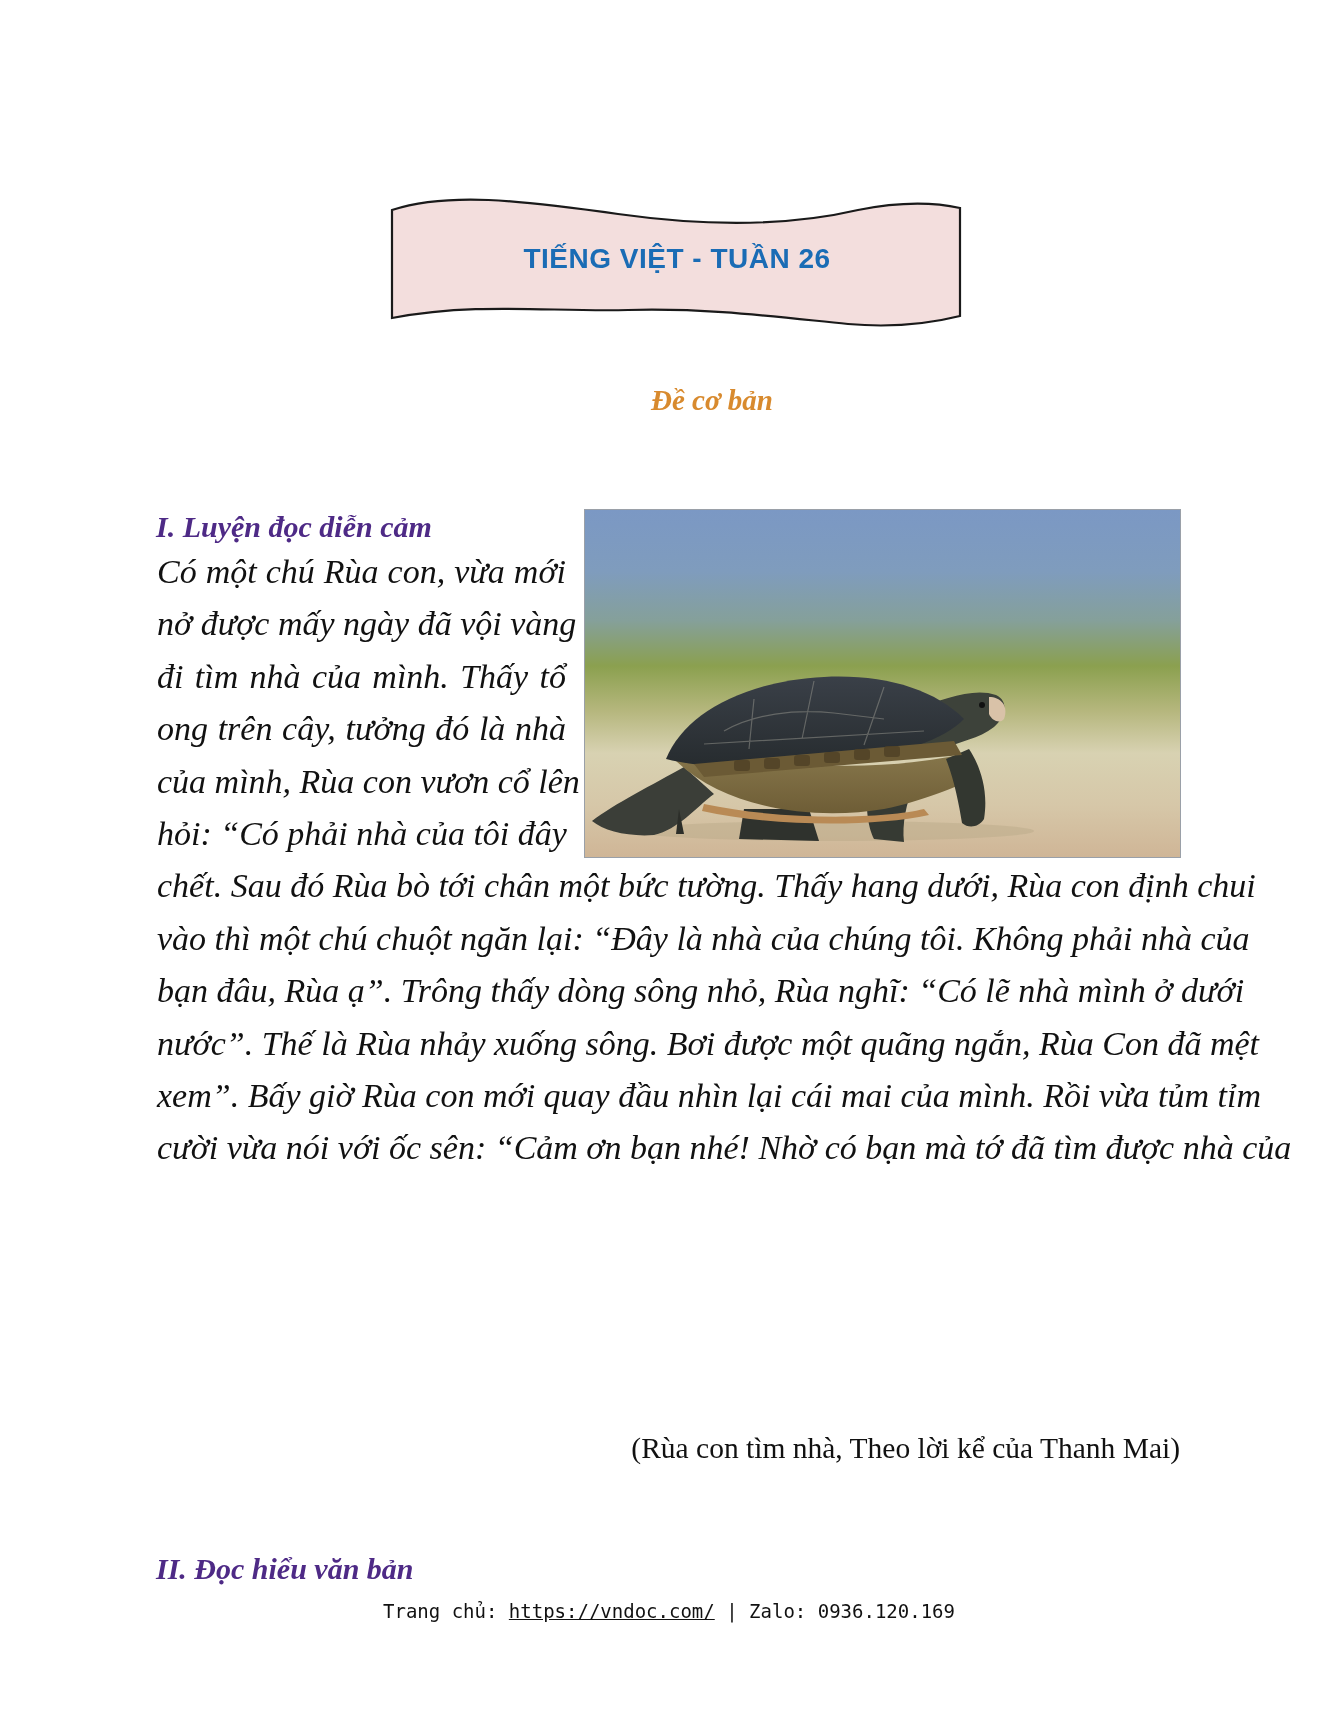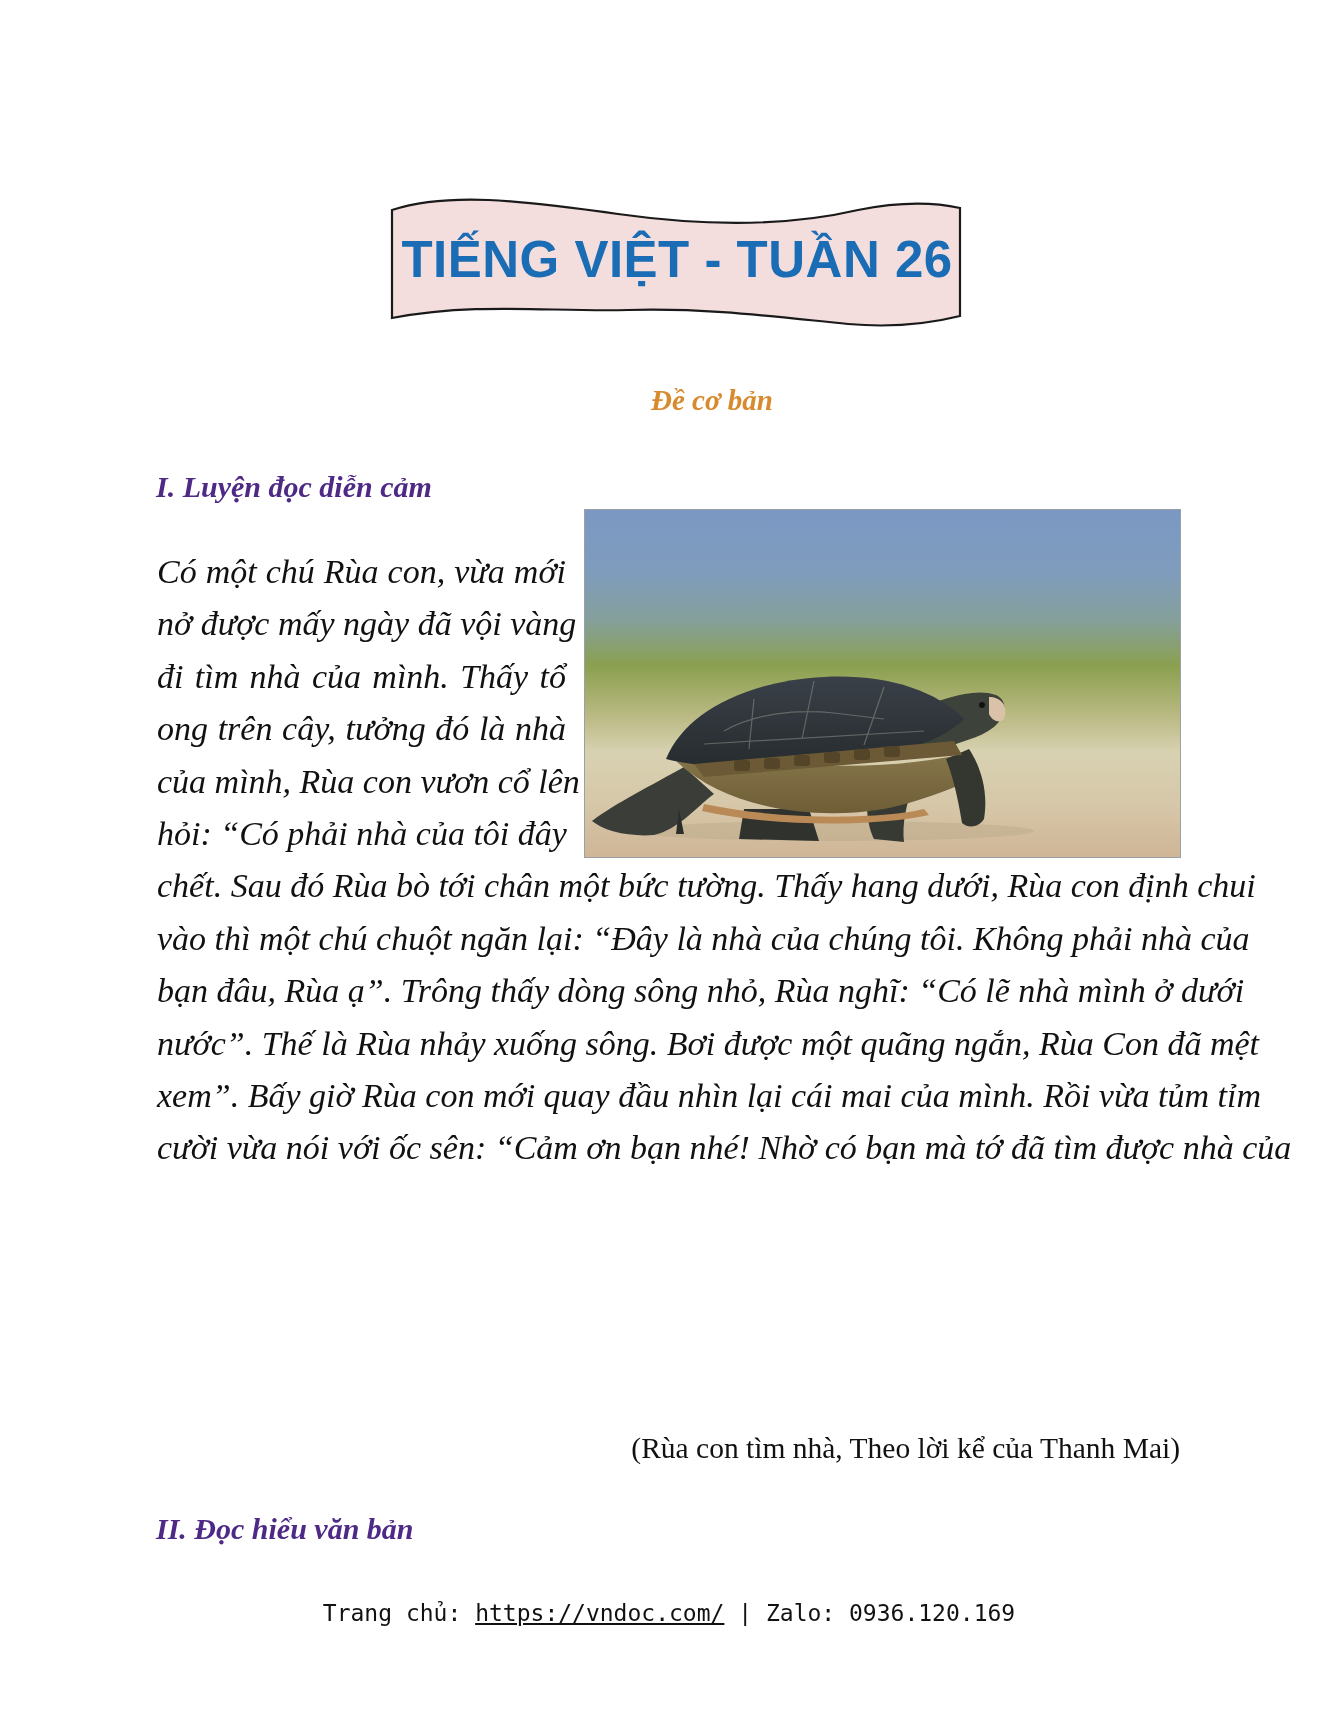--- a/index.html
+++ b/index.html
@@ -6,44 +6,44 @@
     body { width: 1338px; height: 1732px; position: relative; overflow: hidden;
            font-family: "Liberation Serif", "DejaVu Serif", serif; color: #111; }
     .abs { position: absolute; }
 
     
     #banner { left: 388px; top: 198px; width: 578px; height: 135px; }
     #banner svg { position: absolute; left: 0; top: 0; }
     #banner-title { position: absolute; left: 0; top: 0; width: 578px; height: 122px;
       display: flex; align-items: center; justify-content: center;
       font-family: "Liberation Sans", "DejaVu Sans", sans-serif; font-weight: bold;
-      font-size: 51px; letter-spacing: 0.5px; color: #1a6cb5; }
+      font-size: 28px; letter-spacing: 0.5px; color: #1a6cb5; }
 
     #subtitle { left: 0; width: 1338px; top: 384px; text-align: center;
       font-style: italic; font-weight: bold; font-size: 29px; color: #d88a2e;
       padding-left: 0px; box-sizing: border-box; margin-left: 43px; }
     #subtitle span { display: inline-block; transform: translateX(0px); }
 
-    .section-heading { font-style: italic; font-weight: bold; font-size: 30px; color: #4e2a86; }
+    .section-heading { font-style: italic; font-weight: bold; font-size: 30px; color: #4e2a86; margin-top: 40px; }
     #heading-1 { left: 156px; top: 470px; }
     #heading-2 { left: 156px; top: 1512px; }
 
     
     #passage { left: 157px; top: 546px; width: 1024px; font-style: italic; font-size: 34px;
       line-height: 52.4px; text-align: justify; }
     #turtle-photo { float: right; width: 597px; height: 349px; margin: -37px 0 0 18px;
       position: relative; }
     #passage .line { display: block; text-align: justify; text-align-last: justify; white-space: nowrap; }
     #passage .line.last { text-align-last: left; }
 
     #citation { right: 158px; top: 1432px; font-size: 29.5px; }
 
     
     #footer { left: 0; width: 1338px; top: 1600px; text-align: center;
-      font-family: "DejaVu Sans Mono", "Liberation Mono", monospace; font-size: 23px; color: #111; }
+      font-family: "DejaVu Sans Mono", "Liberation Mono", monospace; font-size: 19px; color: #111; }
     #footer a { color: #111; text-decoration: underline; }
   </style>
 </head>
 <body>
 
 <div id="banner" class="abs">
   <svg width="578" height="135" viewBox="0 0 578 135">
     <path d="M4,12 C60,-6 130,2 230,16 C330,30 410,26 470,12 C510,4 545,4 572,10
              L572,118 C540,126 505,130 460,126 C380,118 320,110 240,112 C160,114 90,104 4,120 Z" fill="#f3dedd" stroke="#1a1a1a" stroke-width="2.2"></path>
   </svg>

